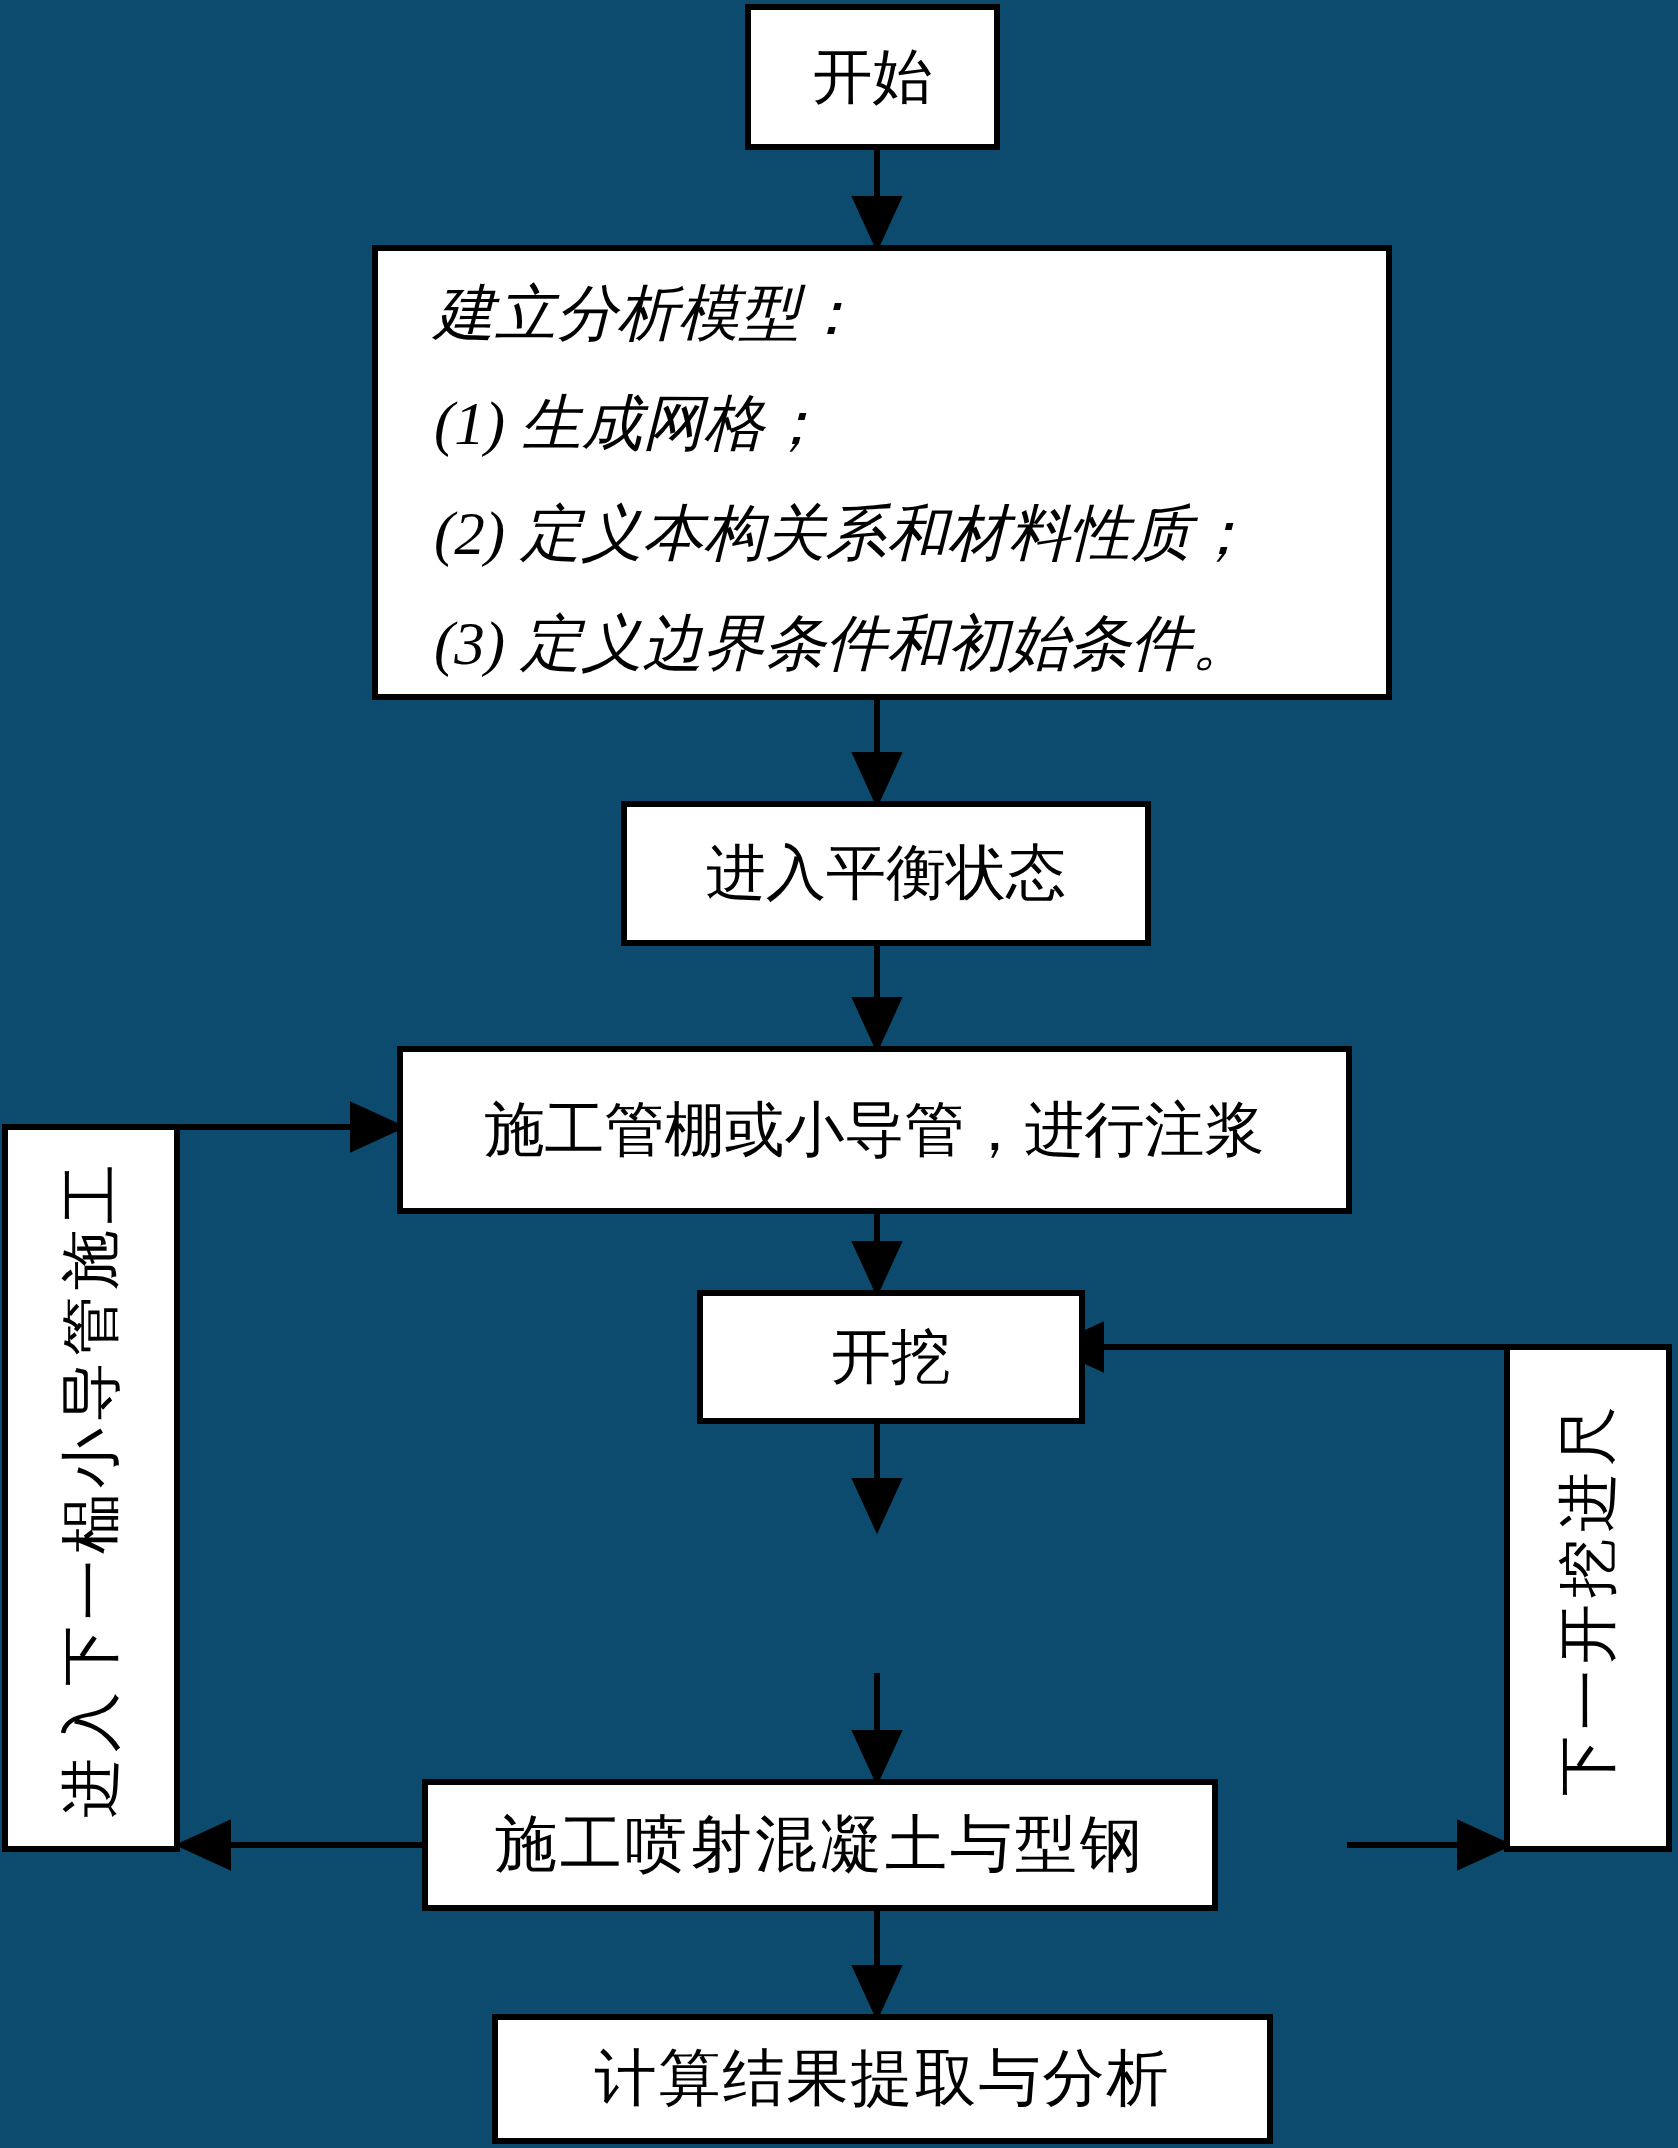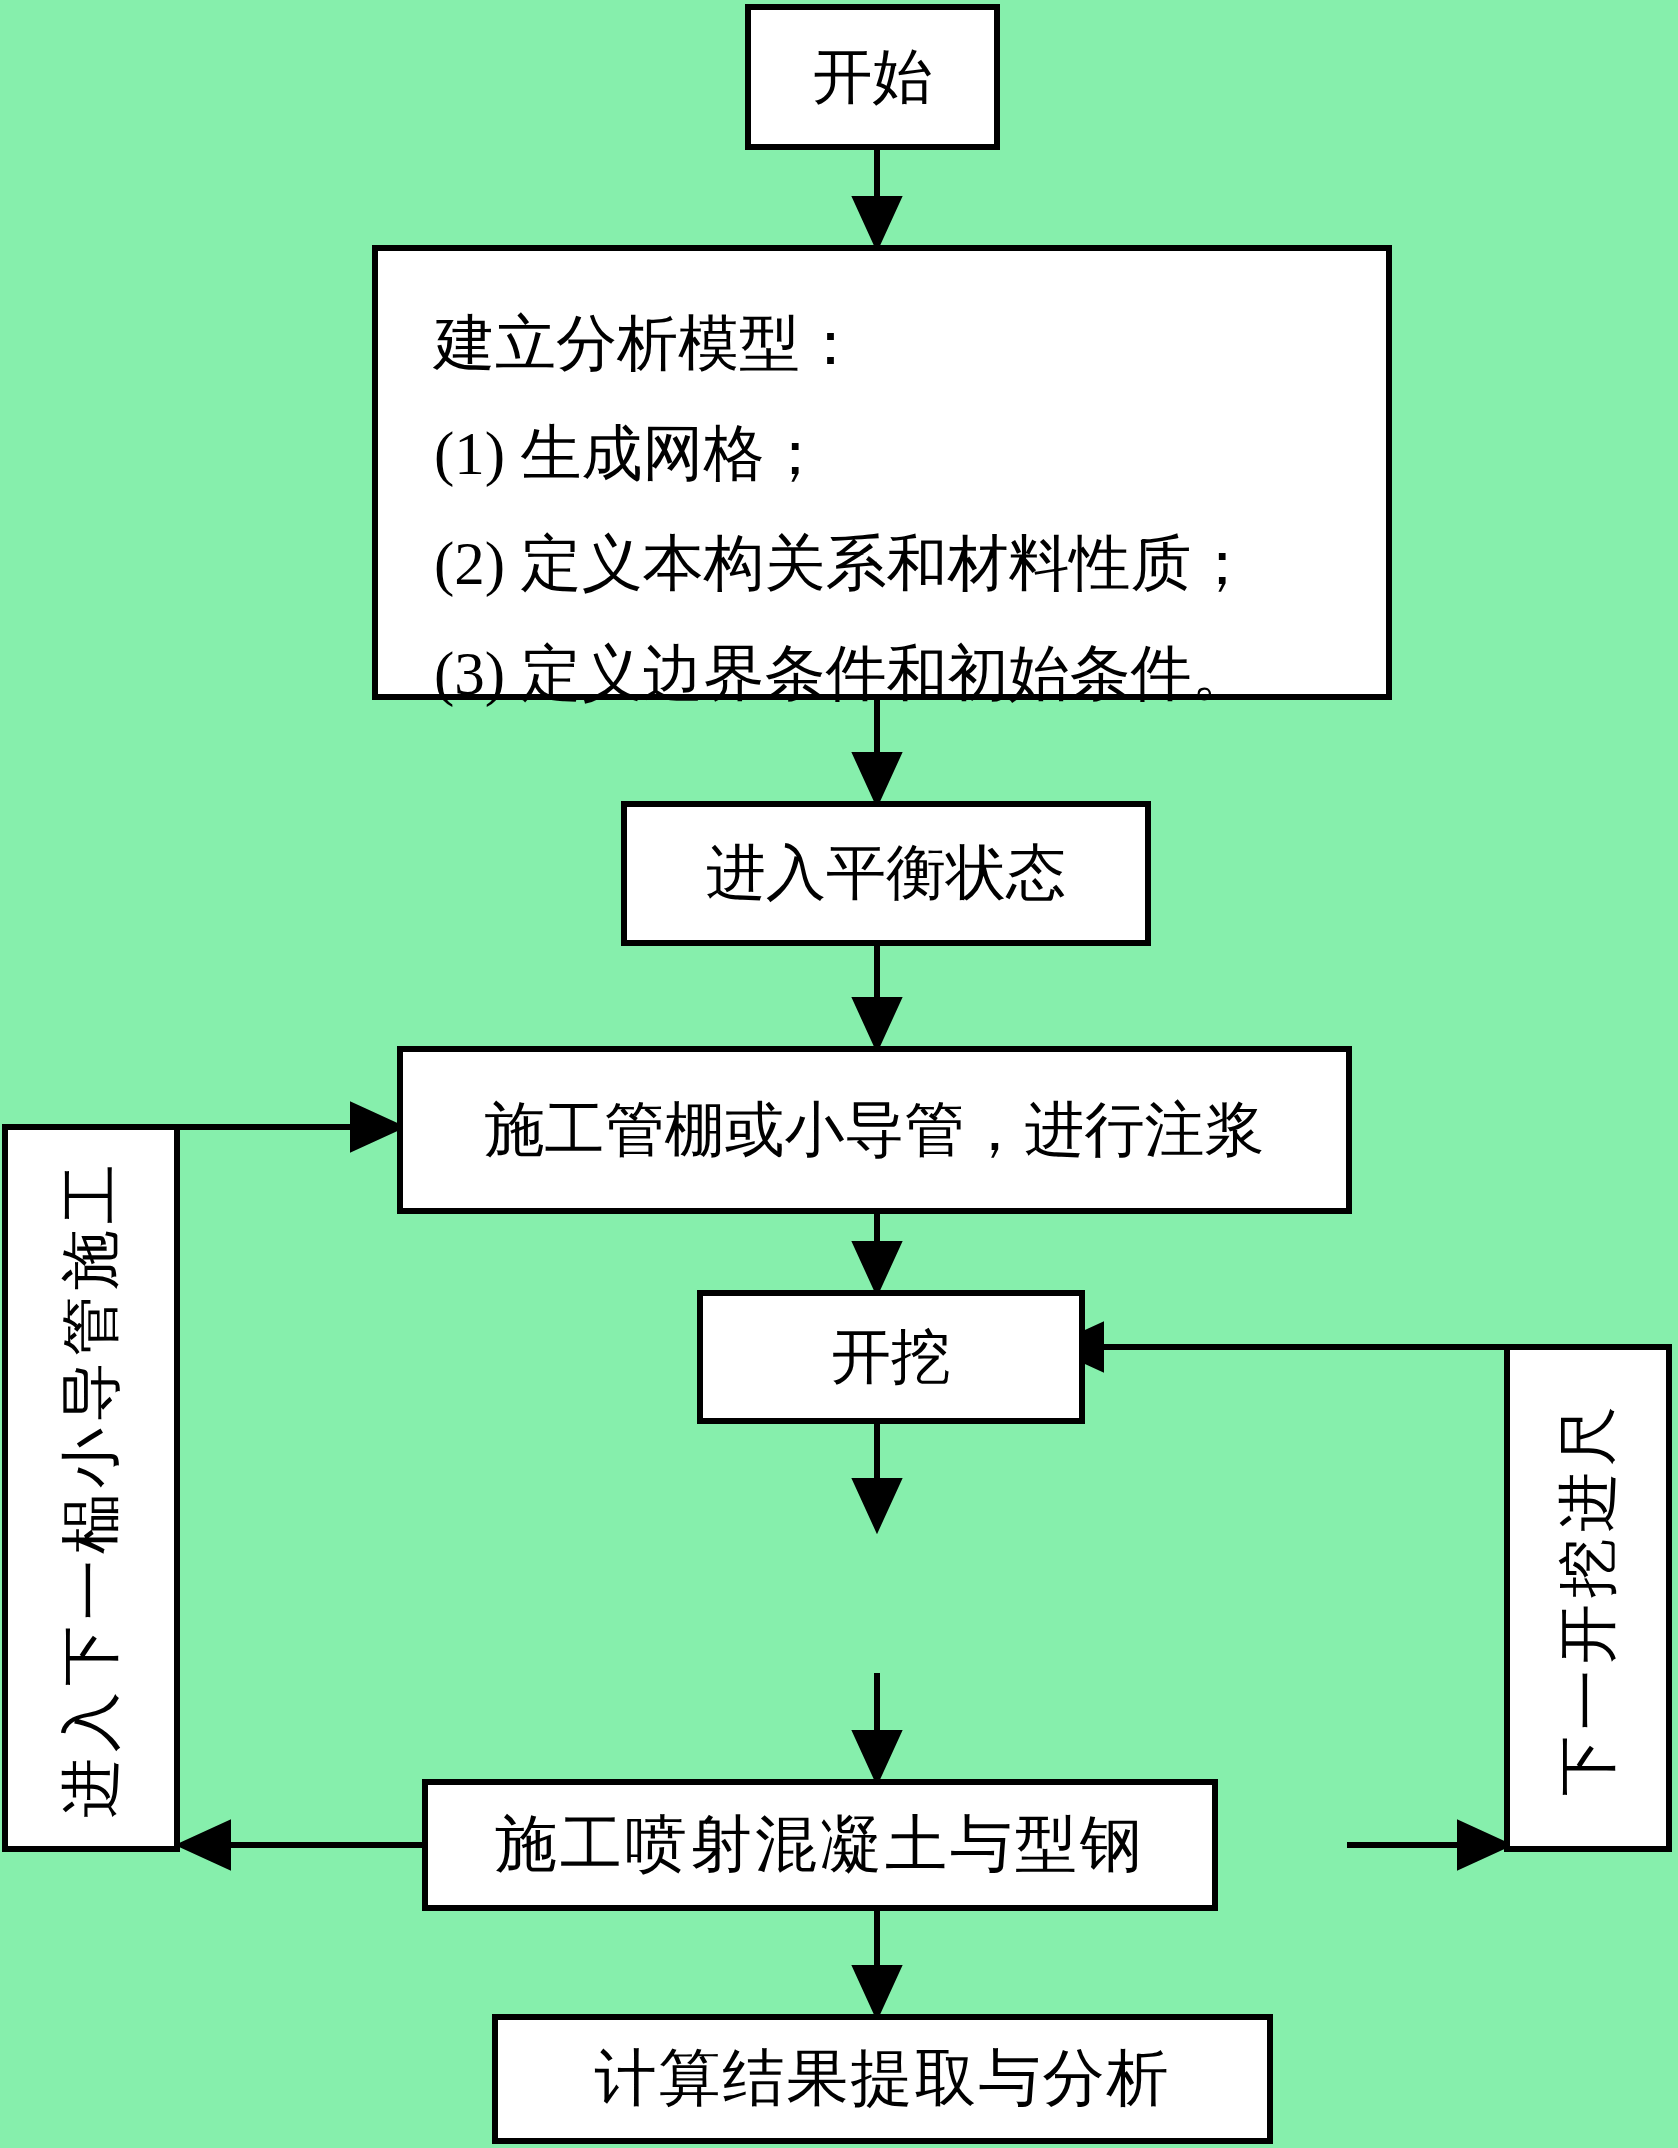--- a/index.html
+++ b/index.html
@@ -1,38 +1,38 @@
 <!DOCTYPE html>
 <html><head>
 <meta charset="utf-8">
 <style>
   html,body{margin:0;padding:0;background:#ffffff;}
   .stage{
     position:relative;
     width:1678px;height:2148px;
-    background:#86efac;
+    background:#0c4a6e;
     font-family:"Liberation Serif","DejaVu Serif",serif;
     color:#000;
     overflow:hidden;
   }
   .connectors{position:absolute;left:0;top:0;width:1678px;height:2148px;}
   .node{
     position:absolute;
     box-sizing:border-box;
     border:6px solid #000;
     background:#ffffff;
     display:flex;align-items:center;justify-content:center;
     font-size:60px;
     line-height:1.15;
     white-space:nowrap;
   }
   
   .box-start   {left:745px; top:4px;    width:255px; height:146px;}
   .box-model   {left:372px; top:245px;  width:1020px;height:455px;
-                display:block; padding:38px 0 0 56px; font-size:61px;}
+                display:block; padding:8px 0 0 56px; font-size:61px;font-style:italic;}
   .box-model .model-line{height:110px; display:flex; align-items:center; text-align:left;}
   .box-equil   {left:621px; top:801px;  width:530px; height:145px;}
   .box-grout   {left:397px; top:1046px; width:955px; height:168px;}
   .box-exc     {left:697px; top:1290px; width:388px; height:134px;}
   .box-solve   {left:743px; top:1527px; width:275px; height:146px;}
   .box-steel   {left:422px; top:1779px; width:796px; height:132px; font-size:62px; letter-spacing:3px;}
   .box-results {left:492px; top:2014px; width:781px; height:130px; font-size:62px; letter-spacing:2px;}
   
   .vbox{position:absolute;box-sizing:border-box;border:6px solid #000;background:#ffffff;}
   .box-left    {left:2px;    top:1124px; width:178px; height:728px;}

